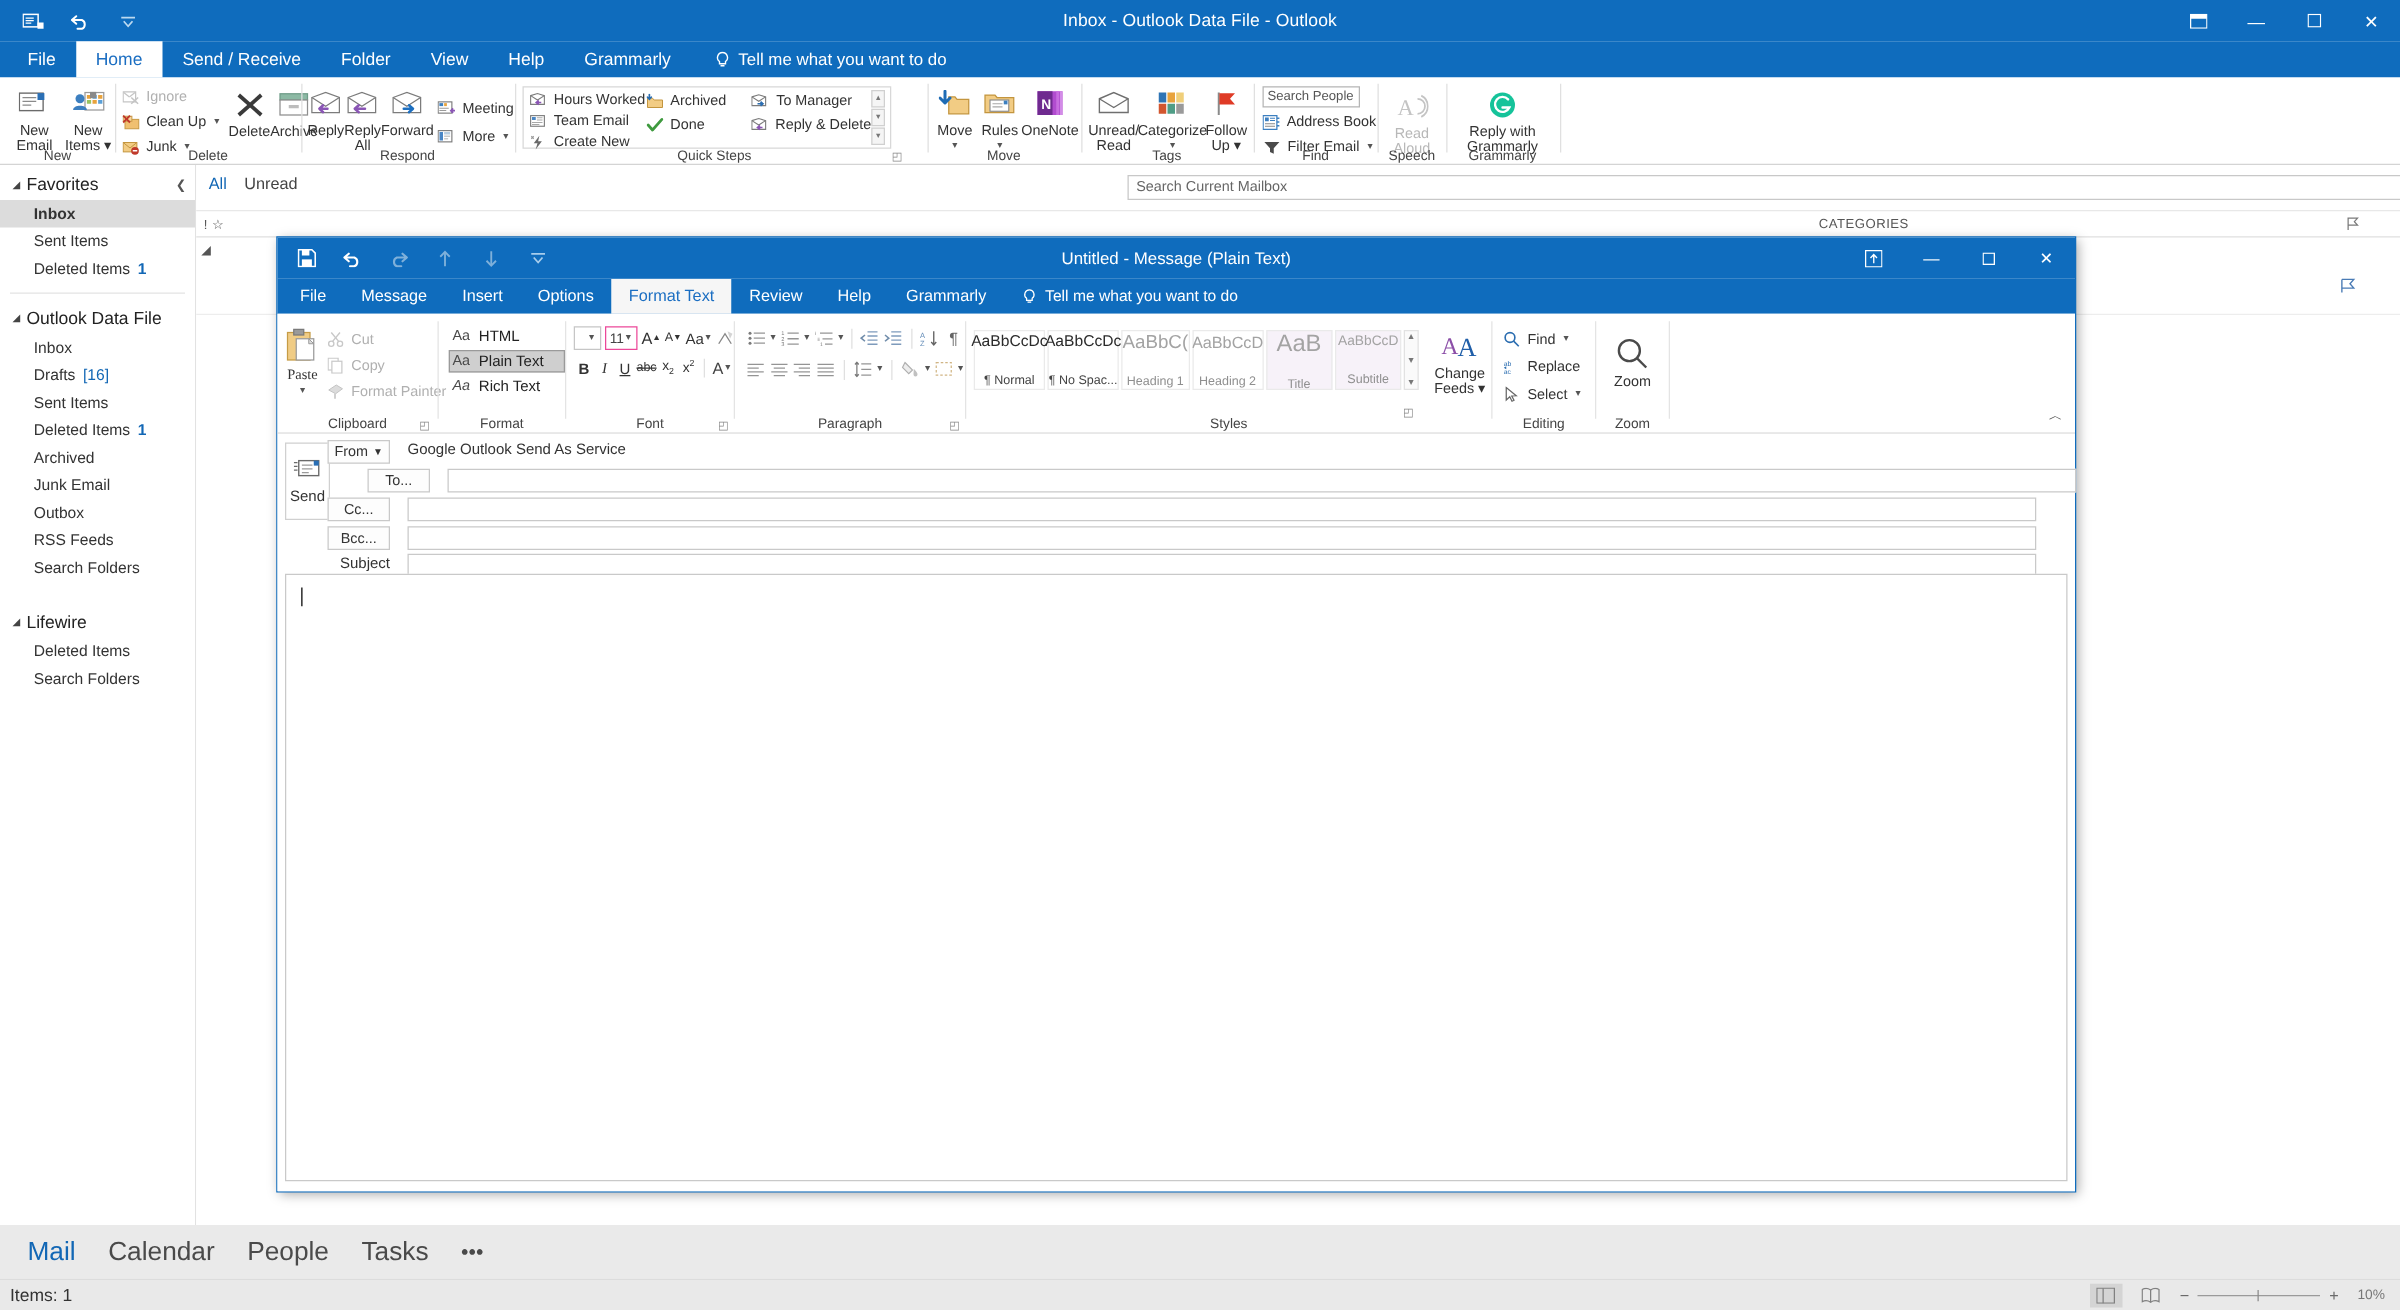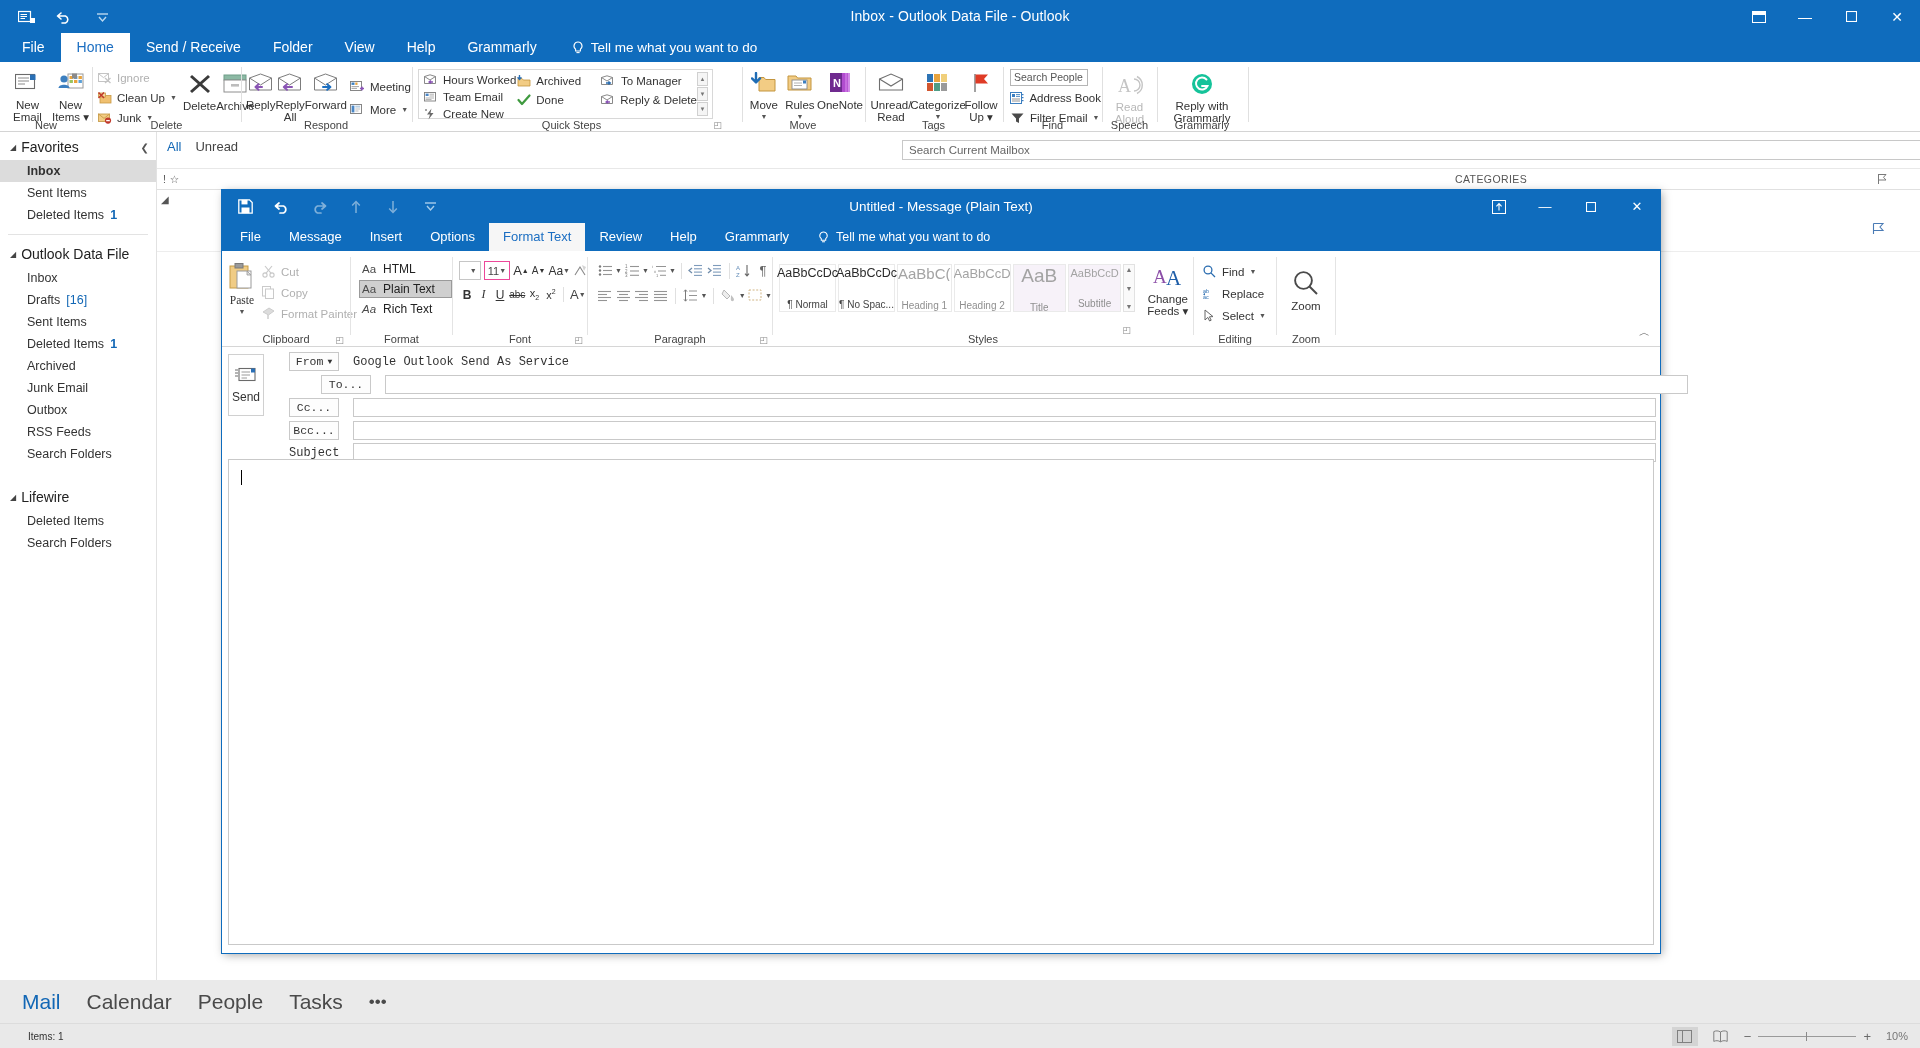--- a/index.html
+++ b/index.html
@@ -133,39 +133,39 @@
   .stylescroll { width:12px; height:48px; border:1px solid #e2e2e2; background:#fafafa;
                  display:flex; flex-direction:column; justify-content:space-between; align-items:center;
                  font-size:7px; color:#777; padding:1px 0; }
 
   
   .c-body { position:absolute; left:0; right:0; top:157px; bottom:0; background:#fff; padding:0; }
   .hdrarea { position:relative; height:112px; }
   .sendbtn { position:absolute; left:6px; top:7px; width:36px; height:62px; border:1px solid #d0d0d0;
              background:#fff; display:flex; flex-direction:column; align-items:center;
              justify-content:center; gap:7px; cursor:pointer; font-size:12px; color:#333; }
-  .fieldrow { position:absolute; left:67px; display:flex; align-items:center;font-family:Liberation Mono, monospace; }
+  .fieldrow { position:absolute; left:40px; display:flex; align-items:flex-start; }
   .fbtn { width:50px; height:19px; border:1px solid #c9c9c9; background:#fdfdfd;
           display:flex; align-items:center; justify-content:center; gap:4px;
           font-size:11.5px; color:#333; cursor:pointer; }
   .finput { height:19px; border:1px solid #c9c9c9; background:#fff; margin-left:14px; }
   .fromval { margin-left:14px; font-size:12px; color:#333; }
   .subjlbl { width:50px; text-align:right; font-size:12px; color:#333; }
   .msgbody { position:absolute; left:6px; right:6px; top:112px; bottom:8px;
              border:1px solid #c9c9c9; background:#fff; padding:10px 12px; }
   .caret-line { width:1px; height:15px; background:#000; display:inline-block; }
 
   
   .modulebar { position:absolute; left:0; bottom:25px; width:1920px; height:43px; background:#eaeaea;
                display:flex; align-items:center; gap:26px; padding-left:22px; }
   .module { font-size:21px; color:#4a4a4a; cursor:pointer; }
   .module.on { color:#1267b5; }
   .statusbar { position:absolute; left:0; bottom:0; width:1920px; height:25px; background:#e9e9e9;
                border-top:1px solid #dcdcdc; display:flex; align-items:center; }
-  .status-left { font-size:10px; color:#333; padding-left:28px; }
+  .status-left { font-size:14px; color:#333; padding-left:8px; }
   .status-right { margin-left:auto; display:flex; align-items:center; gap:10px; padding-right:12px; }
   .viewbtn { width:26px; height:19px; display:flex; align-items:center; justify-content:center; cursor:pointer; }
   .viewbtn.on { background:#d4d4d4; }
   .zoomstrip { display:flex; align-items:center; gap:7px; font-size:11px; color:#6a6a6a; }
   .zslider { width:98px; height:1px; background:#9a9a9a; position:relative; }
   .zslider .knob { position:absolute; left:48px; top:-4px; width:1px; height:9px; background:#8a8a8a; }
   .zlbl { width:30px; text-align:right; color:#777; }
   svg { display:block; }
 </style>
 </head>

